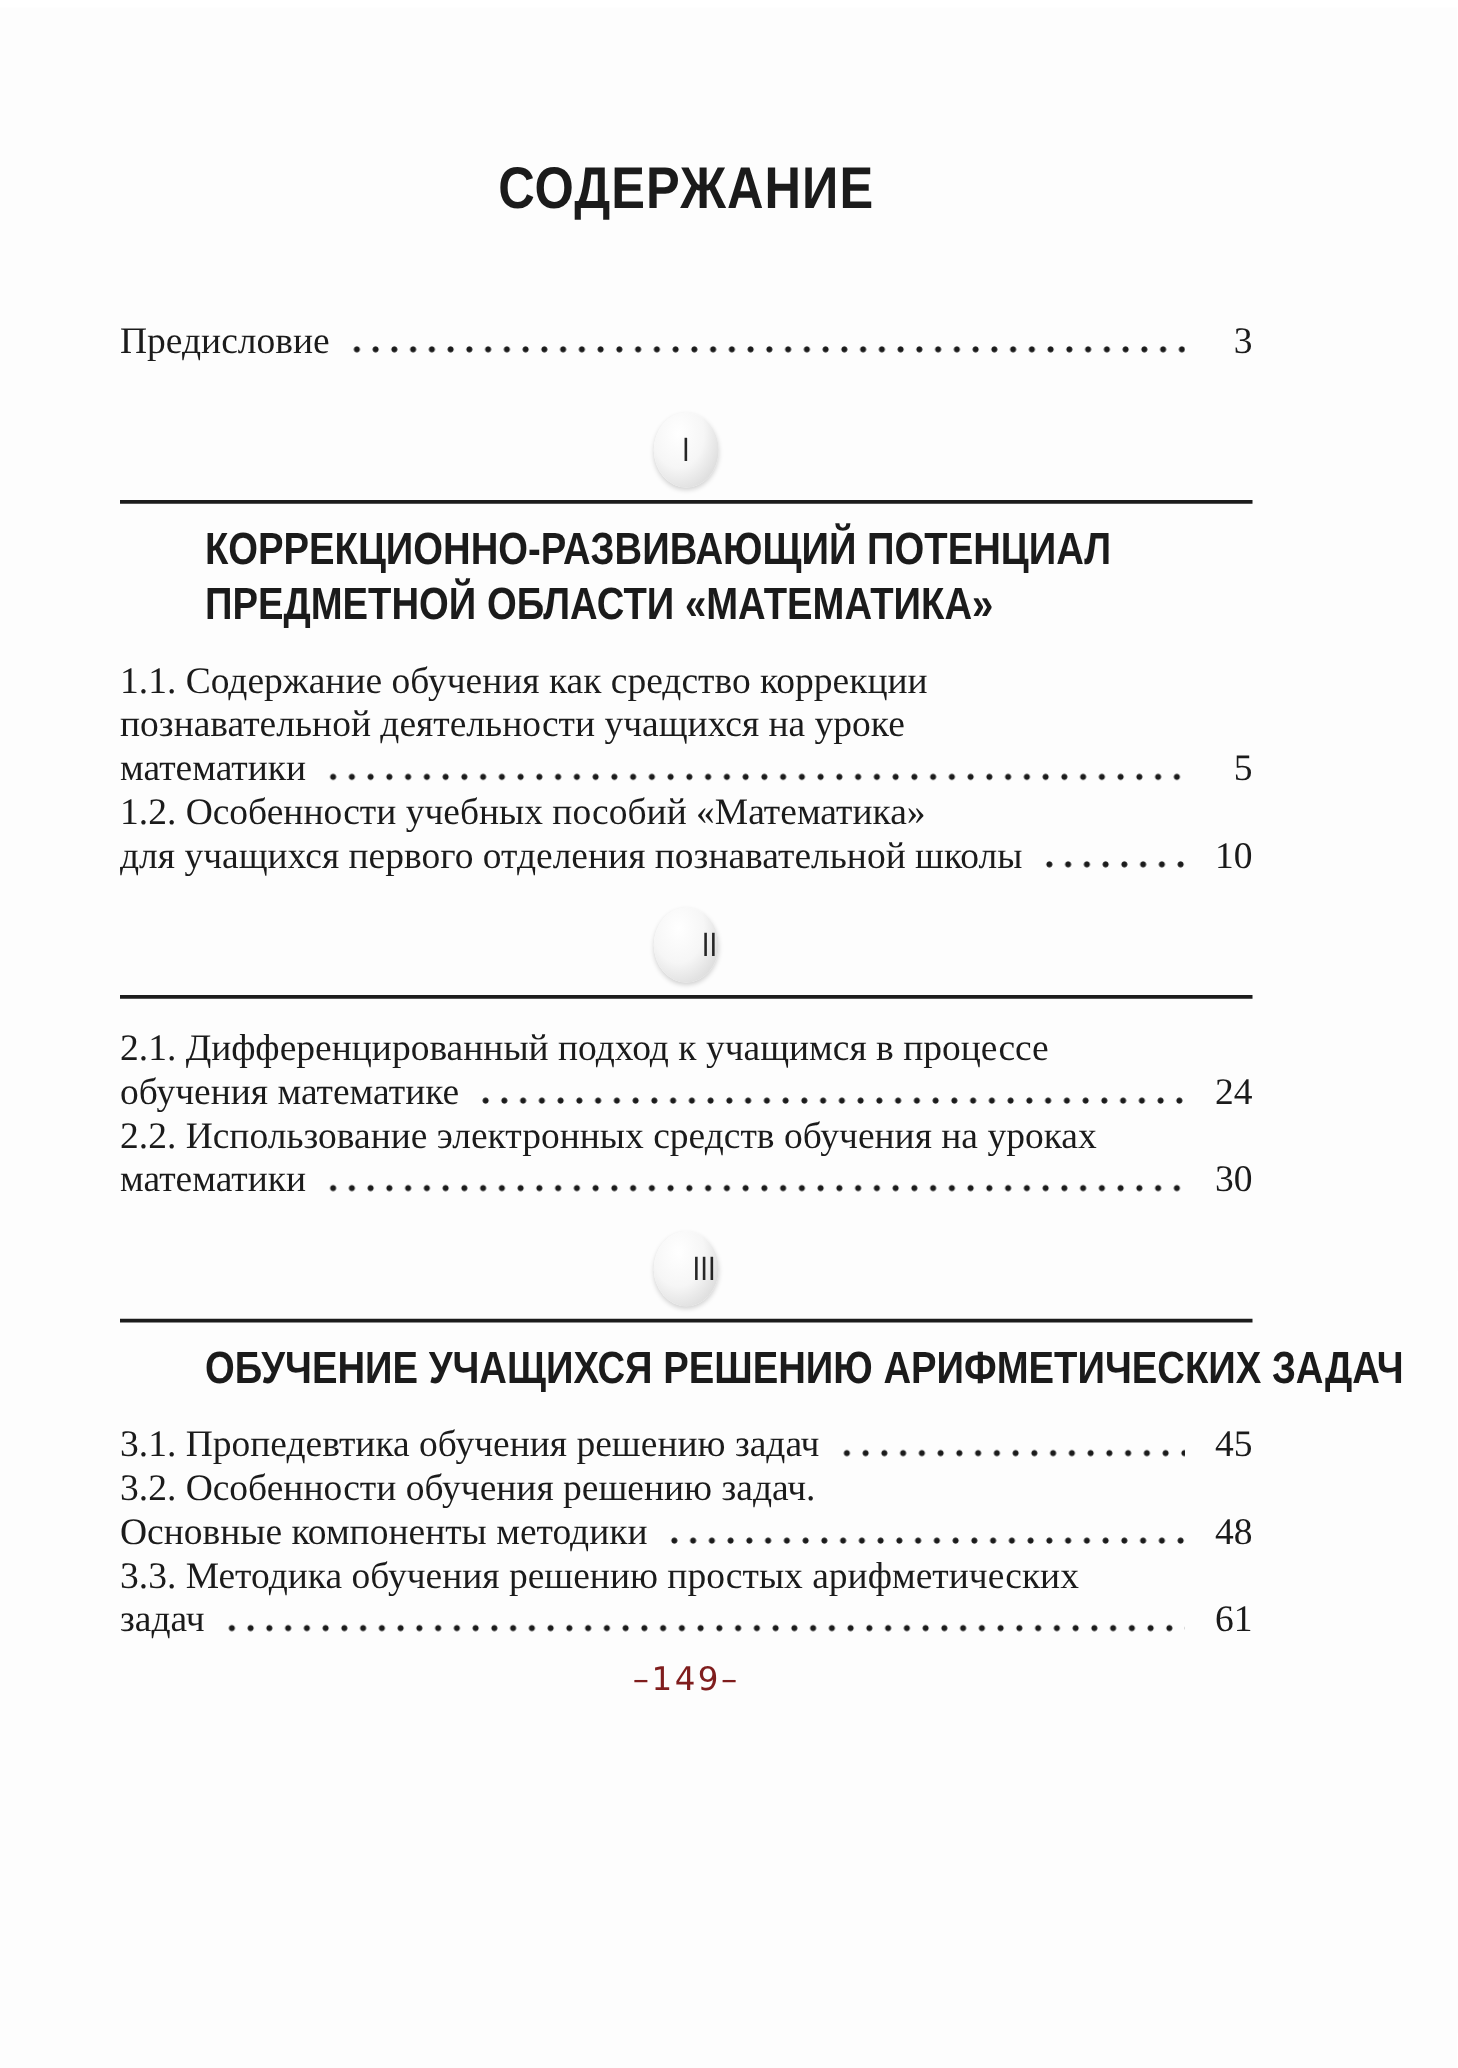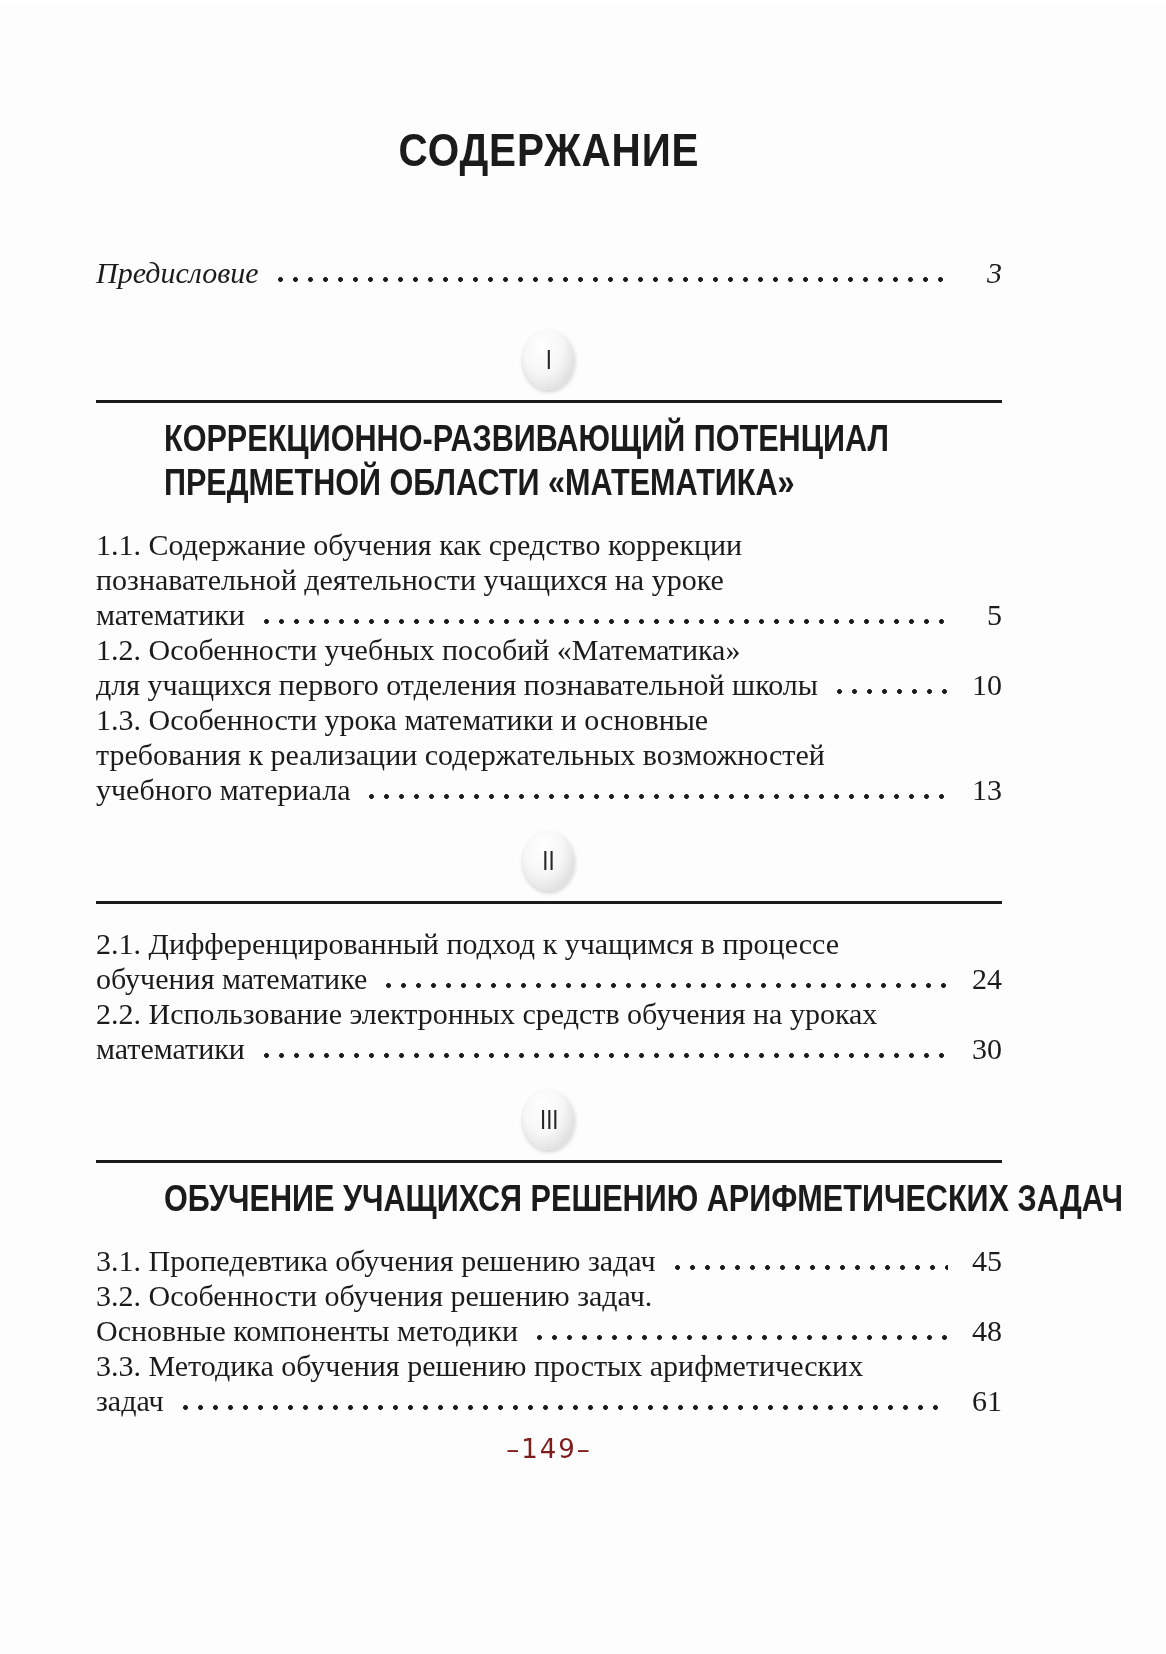--- a/index.html
+++ b/index.html
@@ -22,21 +22,21 @@
     font-size: 47px;
     line-height: 1;
     letter-spacing: 1px;
     transform: scaleX(0.86);
     transform-origin: 50% 50%;
     color: #1b1b1b;
     white-space: nowrap;
   }
   .toc { font-size: 30px; line-height: 35px; }
   .entry-row, .eline.last { display: flex; align-items: baseline; }
-  .preface { margin-top: 82px; font-style: italic; }
+  .preface { margin-top: 82px; }
   .leader {
     flex: 1 1 auto;
     align-self: flex-end;
     height: 7px;
     margin: 0 10px 7px 14px;
     min-width: 40px;
     background-image: radial-gradient(circle, #1b1b1b 2.1px, rgba(0,0,0,0) 2.7px);
     background-size: 15px 7px;
     background-repeat: repeat-x;
     background-position: 0 50%;
@@ -51,21 +51,21 @@
     box-shadow: 0 2px 4px rgba(0,0,0,0.18);
     display: flex;
     align-items: center;
     justify-content: center;
     font-family: "Liberation Sans", sans-serif;
     font-size: 27px;
     font-weight: 400;
     color: #262626;
   }
   .badge span { transform: scaleX(0.82); letter-spacing: 0px; }
-  .sec2 .badge, .sec3 .badge { margin-top: 24px; }
+  .sec2 .badge, .sec3 .badge { margin-top: 24px; justify-content: flex-end; }
   .rule { height: 3px; background: #1c1c1c; margin-top: 10px; }
   .heading {
     margin-top: 14px;
     text-align: left;
     font-family: "Liberation Sans", sans-serif;
     font-weight: 700;
     font-size: 36px;
     line-height: 44px;
     color: #1b1b1b;
   }
@@ -122,29 +122,20 @@
           </div>
         </div>
         <div class="entry">
           <div class="eline">1.2. Особенности учебных пособий «Математика»</div>
           <div class="eline last">
             <span class="etext">для учащихся первого отделения познавательной школы</span>
             <span class="leader"></span>
             <span class="pnum">10</span>
           </div>
         </div>
-        <div class="entry">
-          <div class="eline">1.3. Особенности урока математики и основные</div>
-          <div class="eline">требования к реализации содержательных возможностей</div>
-          <div class="eline last">
-            <span class="etext">учебного материала</span>
-            <span class="leader"></span>
-            <span class="pnum">13</span>
-          </div>
-        </div>
       </div>
     </div>
 
     <div class="section sec2">
       <div class="badge">
         <span>II</span>
       </div>
       <div class="rule"></div>
       <div class="entries">
         <div class="entry">

